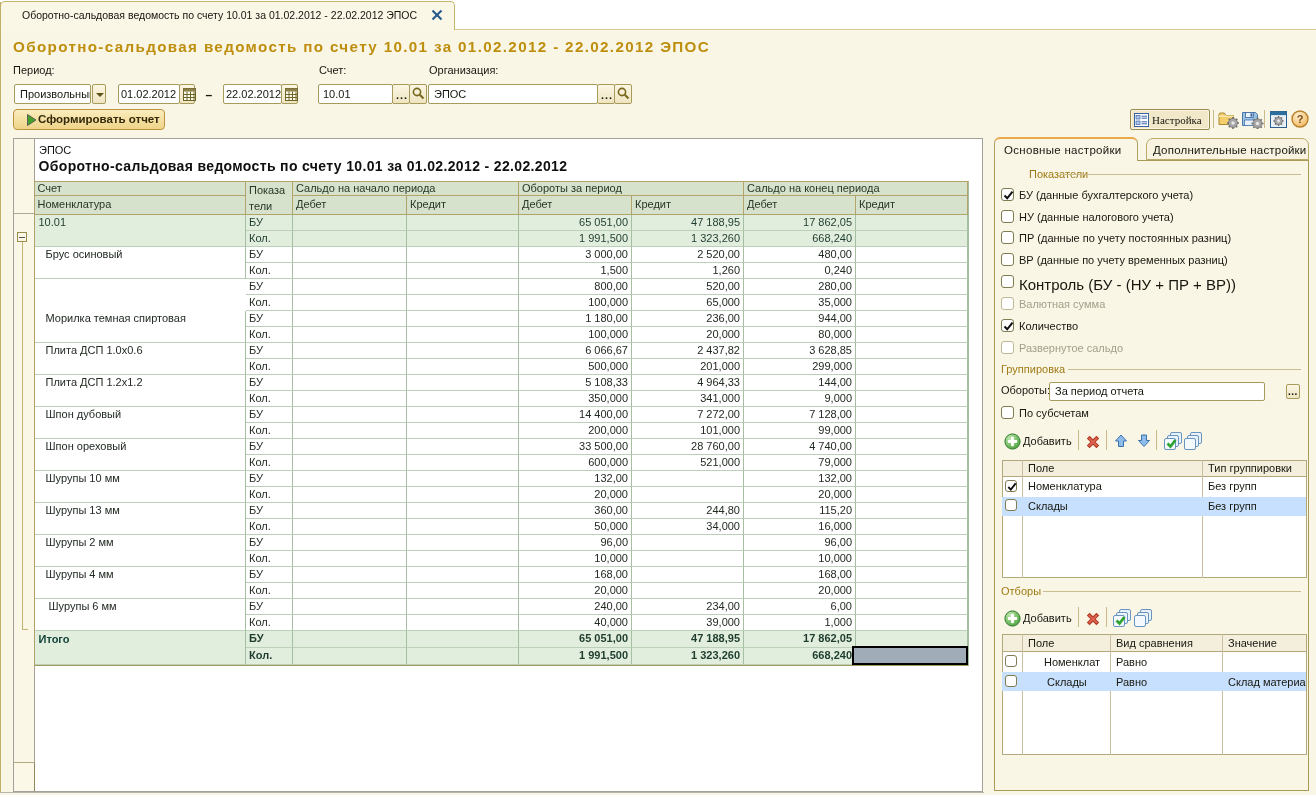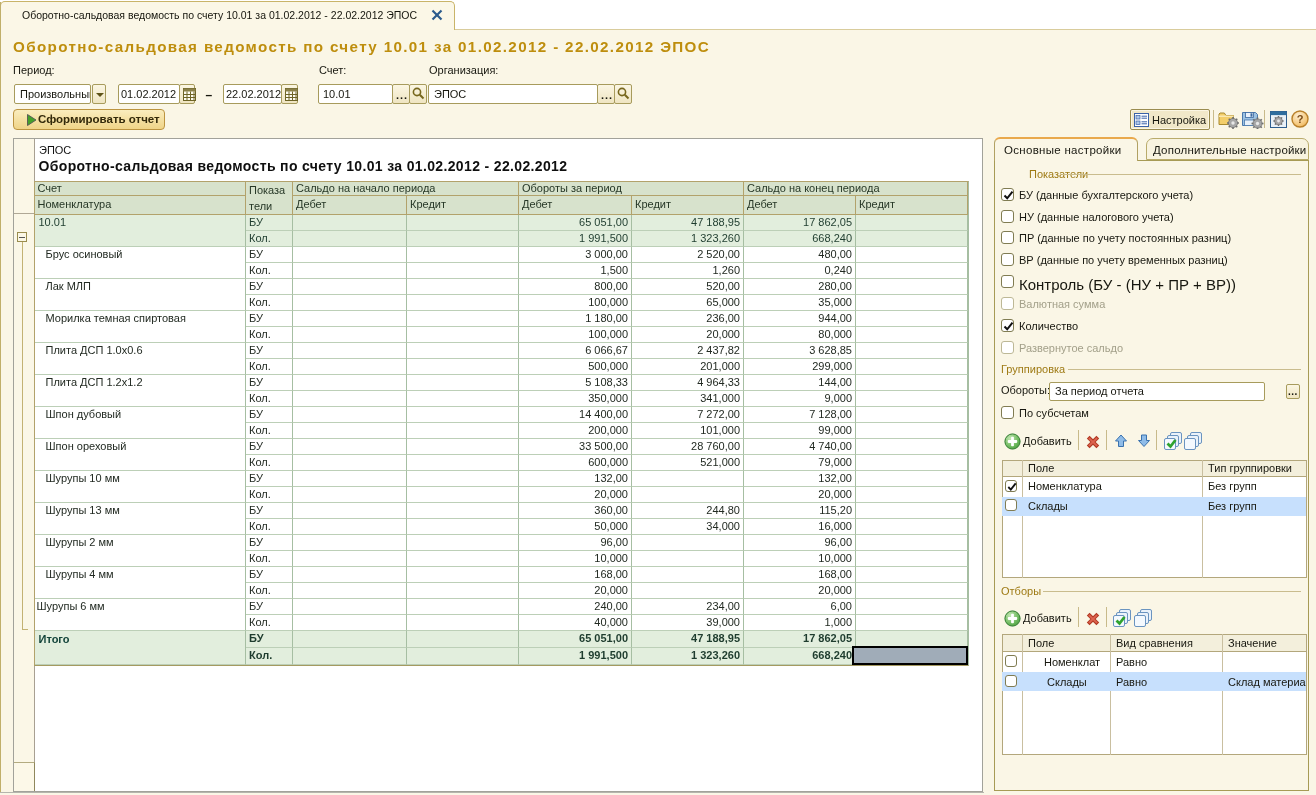--- a/index.html
+++ b/index.html
@@ -133,21 +133,20 @@
 <div class="wc num" style="grid-column:6;grid-row:5;">2&nbsp;520,00</div>
 <div class="wc num" style="grid-column:7;grid-row:5;">480,00</div>
 <div class="wc num" style="grid-column:8;grid-row:5;"></div>
 <div class="wc" style="grid-column:2;grid-row:6;">Кол.</div>
 <div class="wc num" style="grid-column:3;grid-row:6;"></div>
 <div class="wc num" style="grid-column:4;grid-row:6;"></div>
 <div class="wc num" style="grid-column:5;grid-row:6;">1,500</div>
 <div class="wc num" style="grid-column:6;grid-row:6;">1,260</div>
 <div class="wc num" style="grid-column:7;grid-row:6;">0,240</div>
 <div class="wc num" style="grid-column:8;grid-row:6;"></div>
-<div class="wc" style="grid-column:1;grid-row:7/9;padding-left:11px;line-height:15px;">Лак МЛП</div>
 <div class="wc" style="grid-column:2;grid-row:7;">БУ</div>
 <div class="wc num" style="grid-column:3;grid-row:7;"></div>
 <div class="wc num" style="grid-column:4;grid-row:7;"></div>
 <div class="wc num" style="grid-column:5;grid-row:7;">800,00</div>
 <div class="wc num" style="grid-column:6;grid-row:7;">520,00</div>
 <div class="wc num" style="grid-column:7;grid-row:7;">280,00</div>
 <div class="wc num" style="grid-column:8;grid-row:7;"></div>
 <div class="wc" style="grid-column:2;grid-row:8;">Кол.</div>
 <div class="wc num" style="grid-column:3;grid-row:8;"></div>
 <div class="wc num" style="grid-column:4;grid-row:8;"></div>
@@ -283,21 +282,21 @@
 <div class="wc num" style="grid-column:6;grid-row:25;"></div>
 <div class="wc num" style="grid-column:7;grid-row:25;">168,00</div>
 <div class="wc num" style="grid-column:8;grid-row:25;"></div>
 <div class="wc" style="grid-column:2;grid-row:26;">Кол.</div>
 <div class="wc num" style="grid-column:3;grid-row:26;"></div>
 <div class="wc num" style="grid-column:4;grid-row:26;"></div>
 <div class="wc num" style="grid-column:5;grid-row:26;">20,000</div>
 <div class="wc num" style="grid-column:6;grid-row:26;"></div>
 <div class="wc num" style="grid-column:7;grid-row:26;">20,000</div>
 <div class="wc num" style="grid-column:8;grid-row:26;"></div>
-<div class="wc" style="grid-column:1;grid-row:27/29;padding-left:2px;line-height:15px;">Шурупы 6 мм</div>
+<div class="wc" style="grid-column:1;grid-row:27/29;padding-left:14px;line-height:15px;">Шурупы 6 мм</div>
 <div class="wc" style="grid-column:2;grid-row:27;">БУ</div>
 <div class="wc num" style="grid-column:3;grid-row:27;"></div>
 <div class="wc num" style="grid-column:4;grid-row:27;"></div>
 <div class="wc num" style="grid-column:5;grid-row:27;">240,00</div>
 <div class="wc num" style="grid-column:6;grid-row:27;">234,00</div>
 <div class="wc num" style="grid-column:7;grid-row:27;">6,00</div>
 <div class="wc num" style="grid-column:8;grid-row:27;"></div>
 <div class="wc" style="grid-column:2;grid-row:28;">Кол.</div>
 <div class="wc num" style="grid-column:3;grid-row:28;"></div>
 <div class="wc num" style="grid-column:4;grid-row:28;"></div>
@@ -330,21 +329,21 @@
 <div style="position:absolute;left:1130px;top:109px;width:80px;height:21px;box-sizing:border-box;background:#F1E8C9;border:1px solid #9A8C50;border-radius:2px;box-shadow:inset 0 0 0 1px #FBF6E4;">
       <svg width="15" height="14" viewBox="0 0 15 14" style="position:absolute;left:3px;top:3px;">
         <rect x="0.5" y="0.5" width="14" height="13" fill="#FFFFFF" stroke="#3A62A8"></rect>
         <rect x="2" y="2.5" width="4" height="3.5" fill="#AFC8E8" stroke="#3A62A8" stroke-width="0.7"></rect>
         <rect x="2" y="8" width="4" height="3.5" fill="#AFC8E8" stroke="#3A62A8" stroke-width="0.7"></rect>
         <line x1="7.5" y1="3.2" x2="13" y2="3.2" stroke="#3A62A8" stroke-width="1"></line>
         <line x1="7.5" y1="5.2" x2="13" y2="5.2" stroke="#3A62A8" stroke-width="1"></line>
         <line x1="7.5" y1="8.8" x2="13" y2="8.8" stroke="#3A62A8" stroke-width="1"></line>
         <line x1="7.5" y1="10.8" x2="13" y2="10.8" stroke="#3A62A8" stroke-width="1"></line>
       </svg>
-      <div style="position:absolute;left:21px;top:4px;font-size:11px;">Настройка</div>
+      <div style="position:absolute;left:21px;top:4px;font-size:11px;font-family:Liberation Serif, serif;">Настройка</div>
     </div>
 <div style="position:absolute;left:1213px;top:110px;width:1px;height:18px;background:#C8BA8A;"></div>
 <svg width="22" height="19" viewBox="0 0 22 19" style="position:absolute;left:1218px;top:110px;">
       <path d="M1 4 L1 14.5 L15.5 14.5 L15.5 5.5 L8 5.5 L6.3 3 L2 3 Z" fill="#F3CE6A" stroke="#A98A2F" stroke-width="1"></path>
       <path d="M1 7 L15.5 7 L15.5 5.5 L1 5.5 Z" fill="#FBE8AE"></path>
       <g transform="translate(15,13)">
         <g>
           <circle cx="0" cy="0" r="4.6" fill="#A6A6A6" stroke="#787878" stroke-width="0.8"></circle>
           <circle cx="0" cy="0" r="1.7" fill="#E8E8E8"></circle>
           <g stroke="#6E6E6E" stroke-width="1.6">

